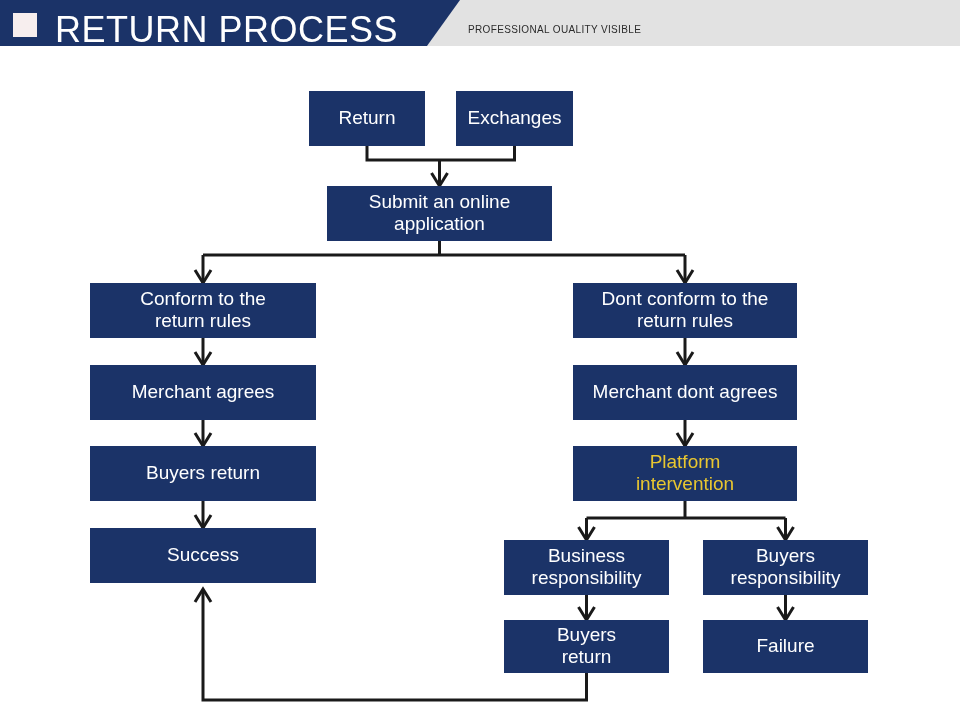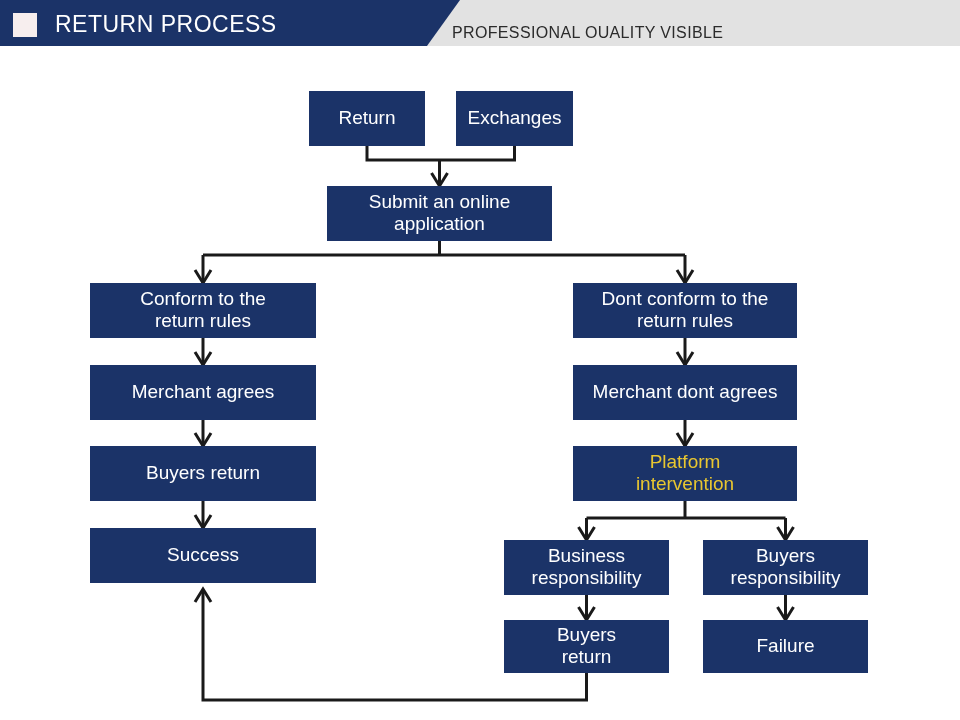--- a/index.html
+++ b/index.html
@@ -38,32 +38,32 @@
   }
   .hdr-square {
     position: absolute;
     left: 13px; top: 13px;
     width: 24px; height: 24px;
     background: #f7eeee;
   }
   #header-title {
     position: absolute;
     left: 55px;
-    top: 5px;
-    font-size: 23px;
+    top: 11px;
+    font-size: 36px;
     color: #ffffff;
     letter-spacing: 0.5px;
     line-height: 38px;
     white-space: nowrap;
   }
   #header-subtitle {
     position: absolute;
-    left: 452px;
+    left: 468px;
     top: 24px;
-    font-size: 16px;
+    font-size: 10px;
     color: #2b2b2b;
     letter-spacing: 0.35px;
     white-space: nowrap;
   }
   .hdr-rule {
     position: absolute;
     left: 0; top: 46px;
     width: 960px; height: 2px;
     background: #ffffff;
   }

